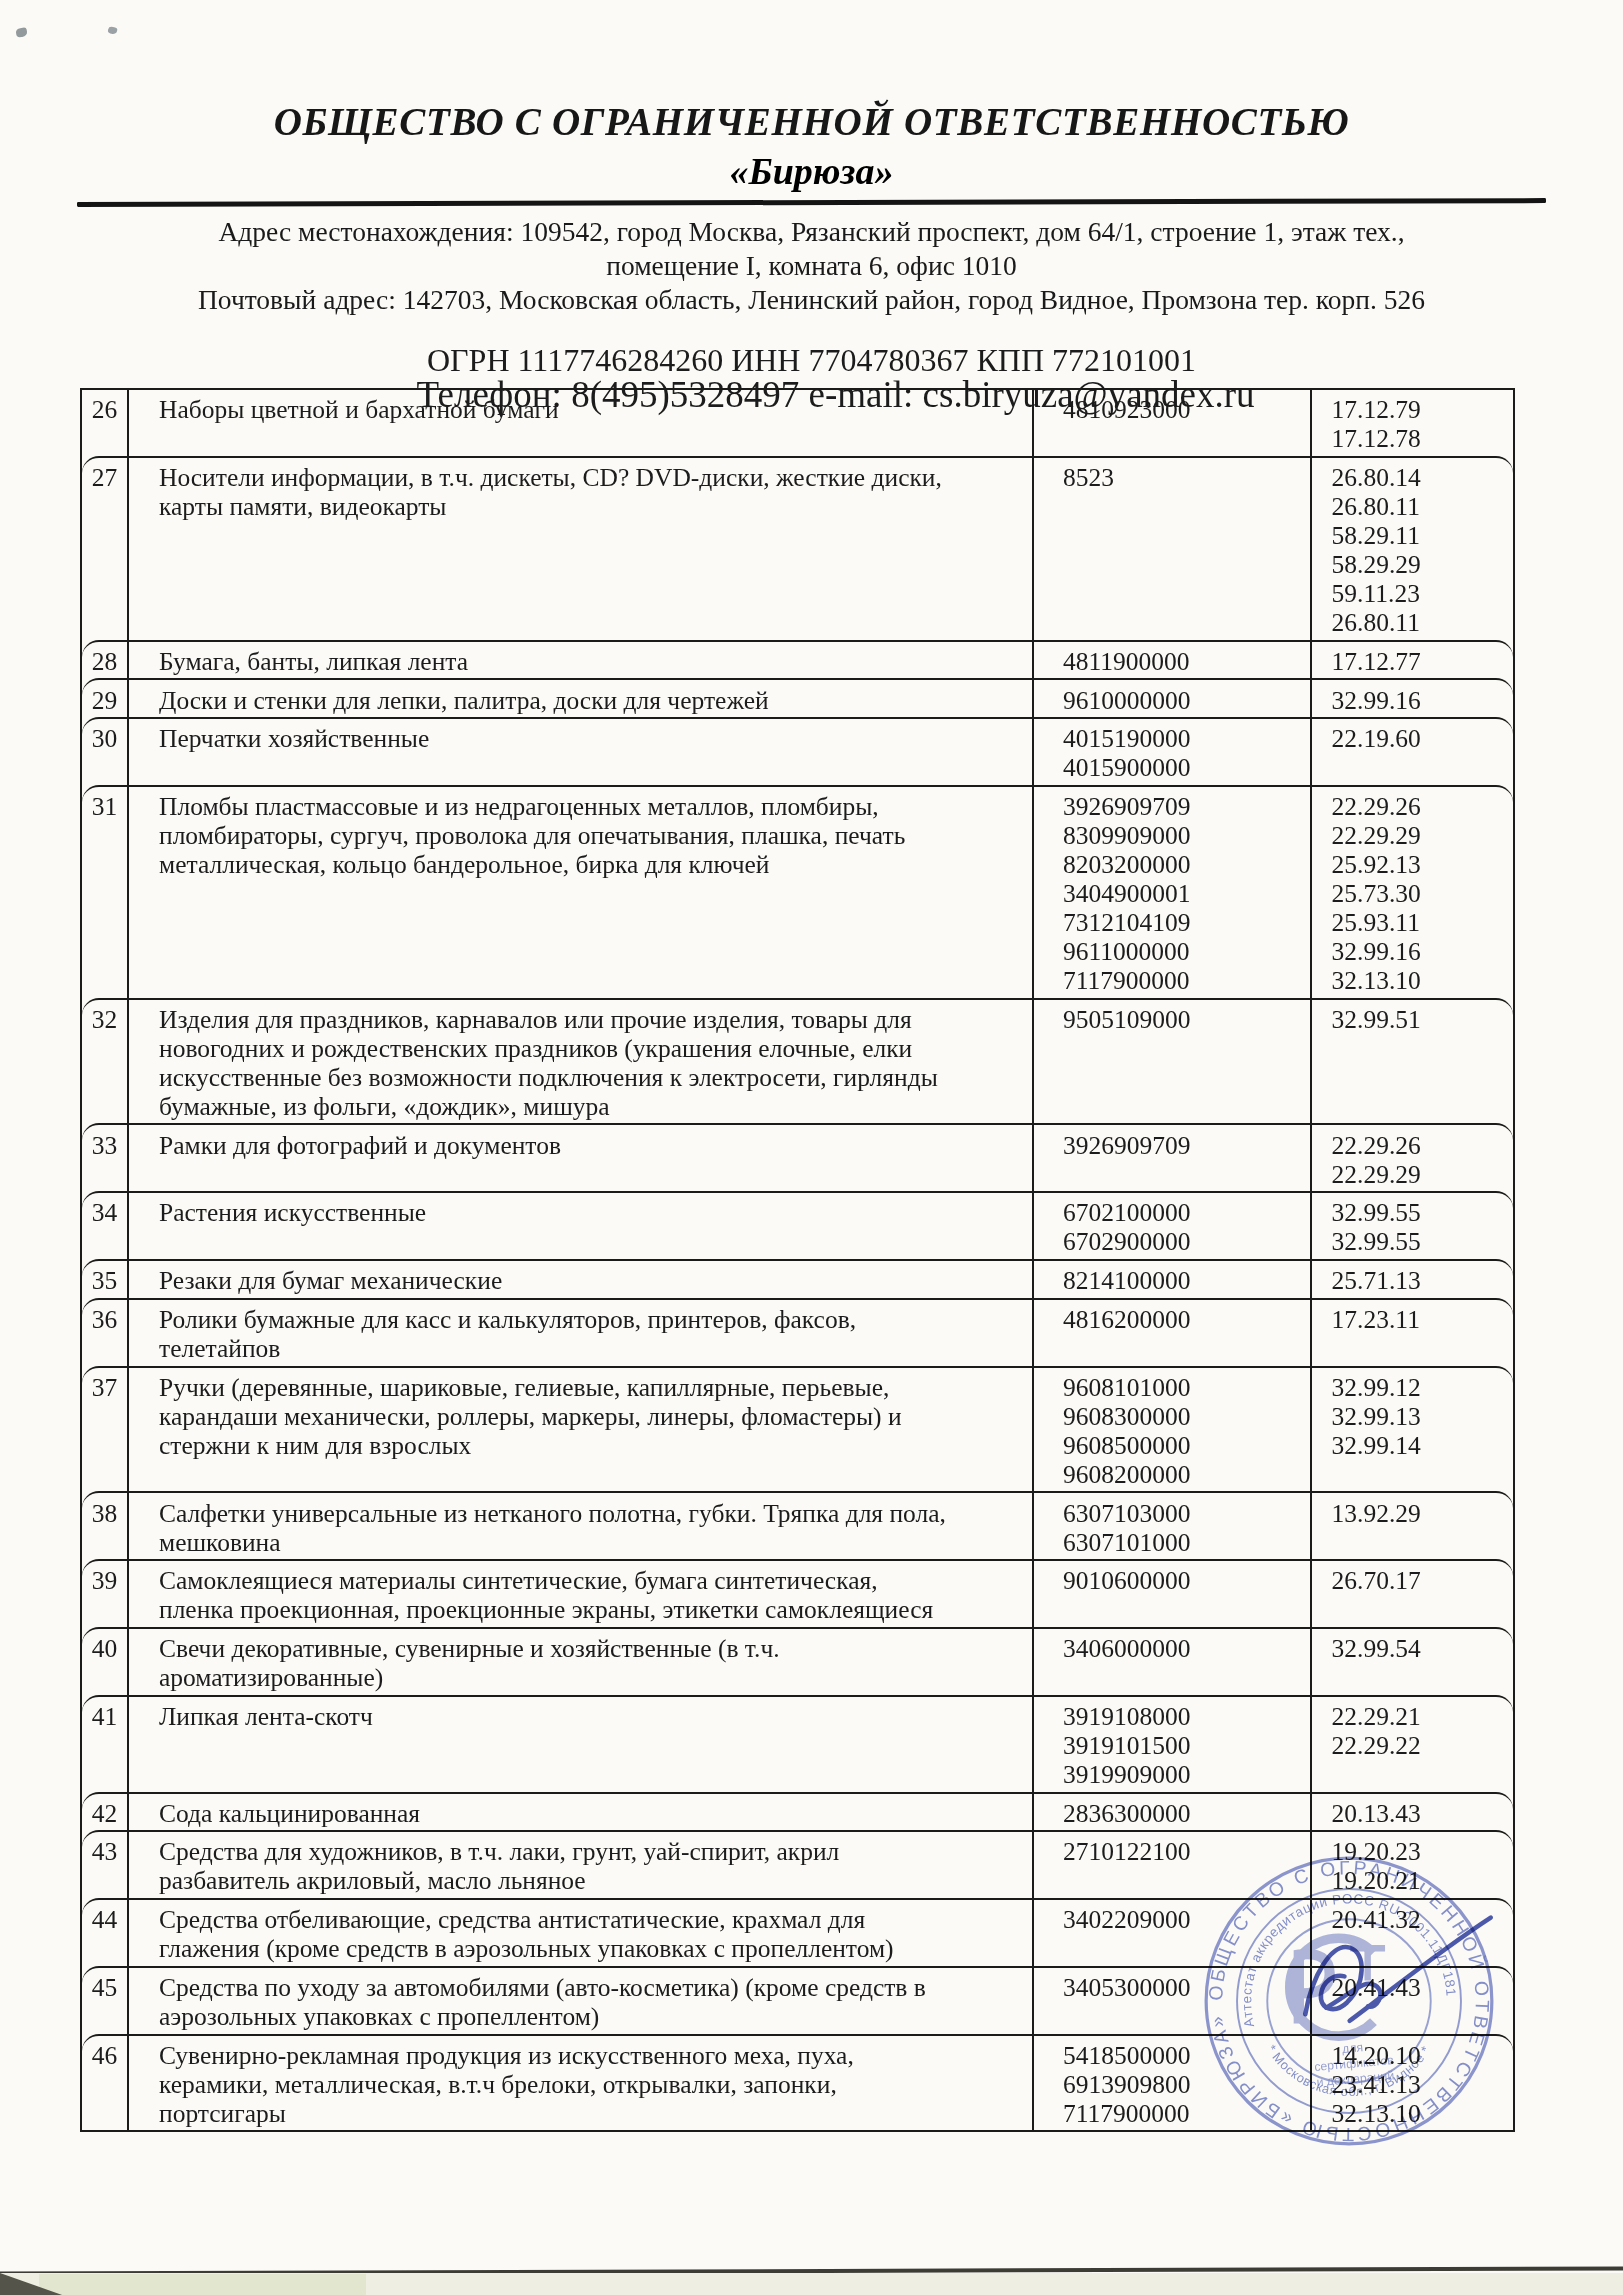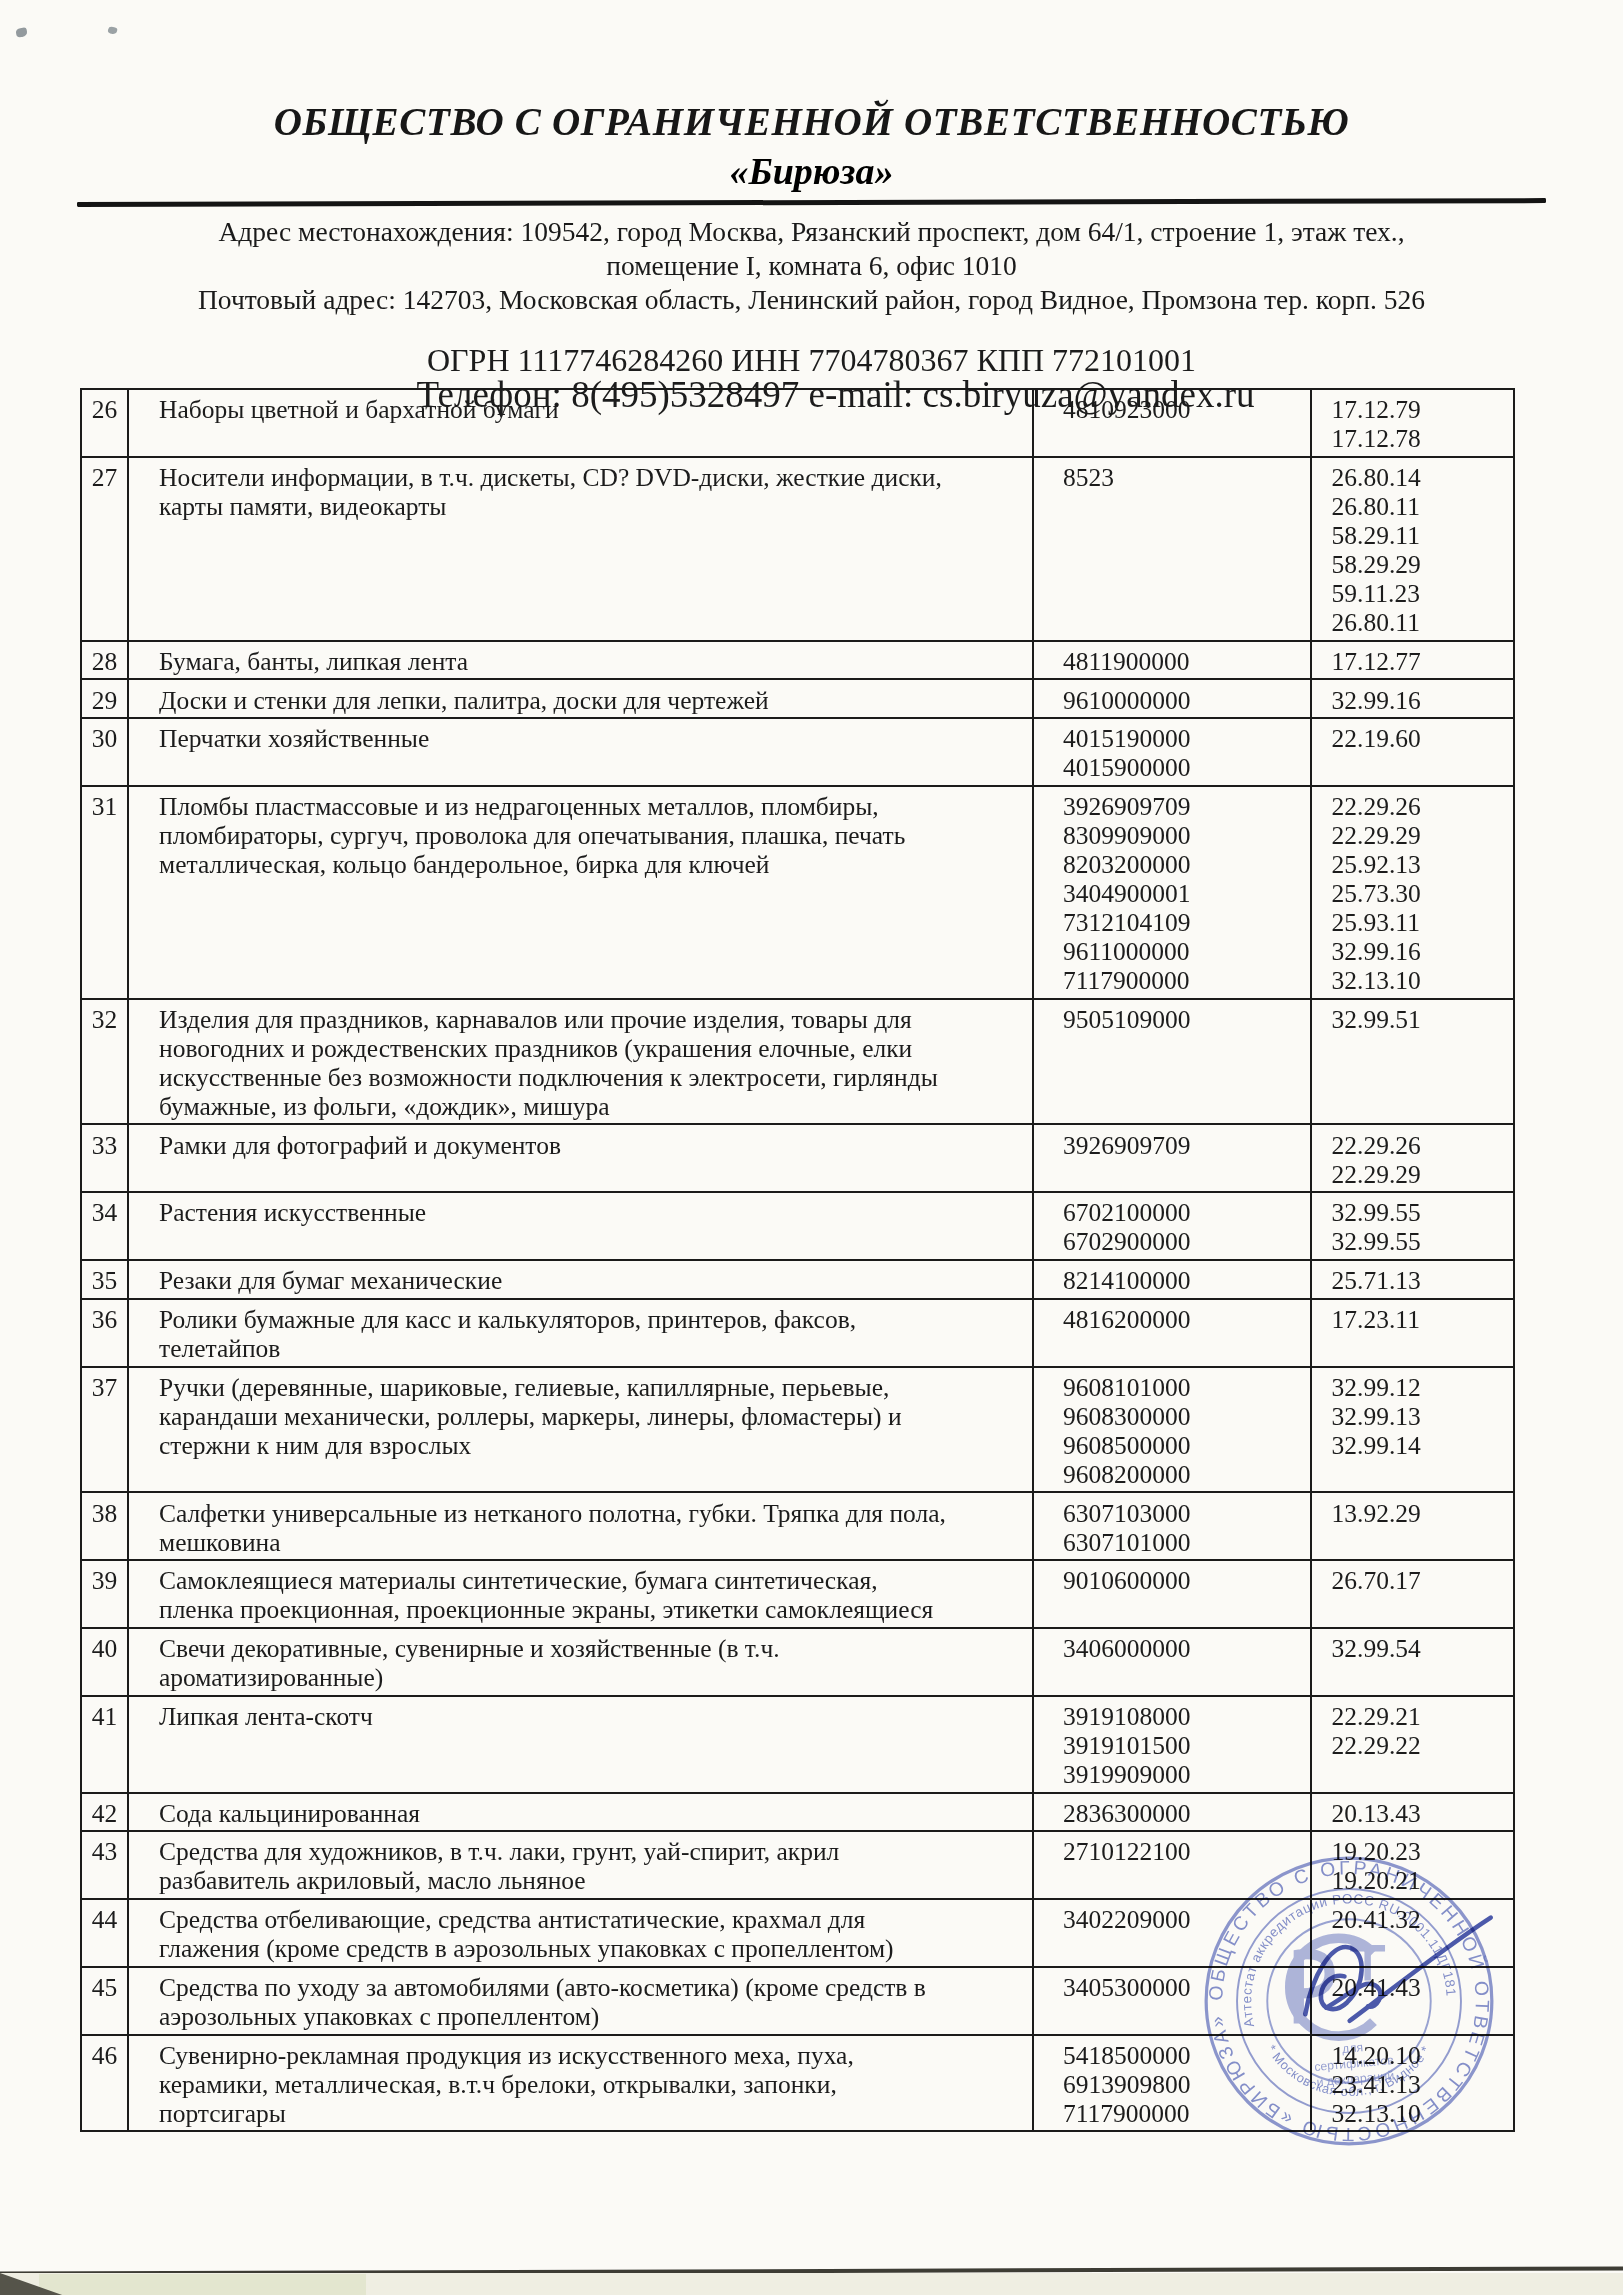--- a/index.html
+++ b/index.html
@@ -28,21 +28,21 @@
   .reg-line{margin-top:26px;font-size:32px;line-height:34px;}
   .contact-line{font-size:37px;line-height:35px;padding-left:48px;}
   
   .goods-table{
     position:absolute;left:80px;top:388px;width:1435px;
     border:2.6px solid #1b1b1a;
     box-sizing:border-box;
     background:transparent;
   }
   .t-row{display:flex;align-items:stretch;}
-  .t-row + .t-row{border-top:2px solid #1b1b1a;}
+  .t-row + .t-row{border-top:2px solid #1b1b1a;border-radius:17px;}
   .cell{box-sizing:border-box;padding:5.2px 0 2.6px 0;font-size:25.5px;}
   .cell .line{line-height:29px;white-space:nowrap;}
   .cell + .cell{border-left:2px solid #1b1b1a;}
   .c-num{width:45px;text-align:center;flex:none;}
   .c-desc{width:905px;padding-left:30px;padding-right:10.5px;flex:none;}
   .c-code{width:278px;padding-left:29px;flex:none;}
   .c-class{flex:1;padding-left:19.6px;}
   
   .company-seal{position:absolute;left:1201px;top:1853px;width:296px;height:296px;mix-blend-mode:multiply;opacity:0.88;}
   .signature-svg{position:absolute;left:1287px;top:1911px;width:222px;height:134px;mix-blend-mode:multiply;}

